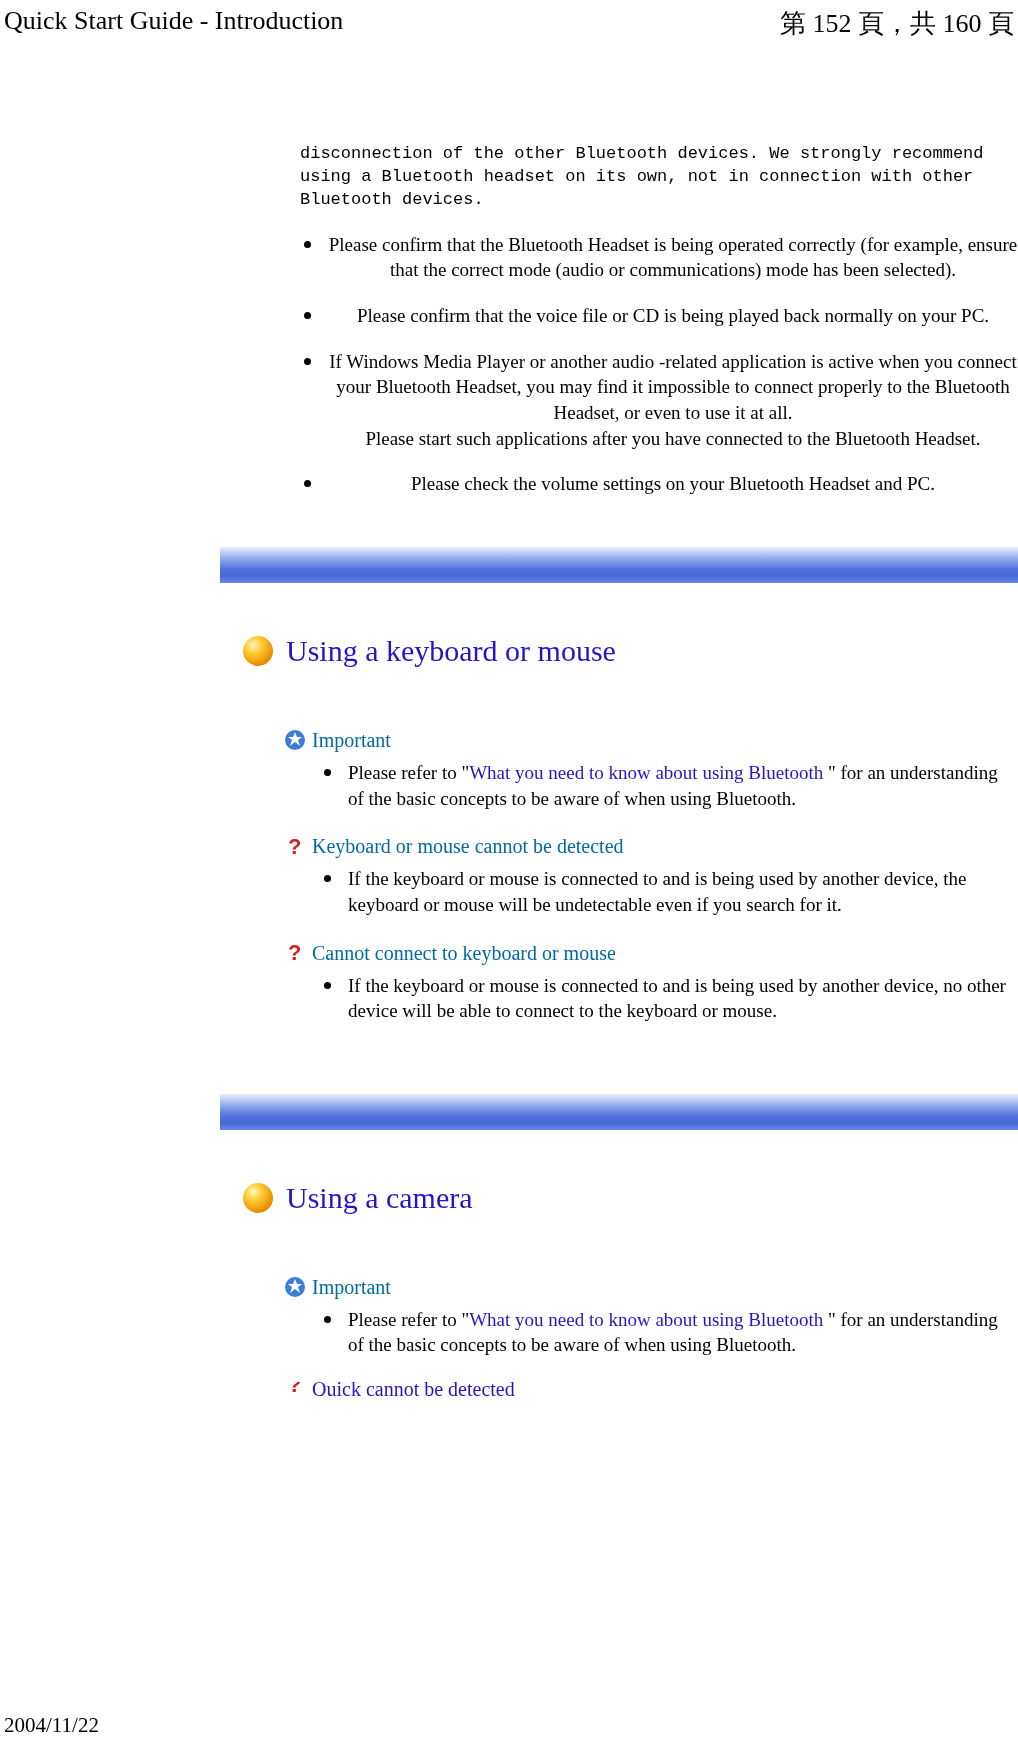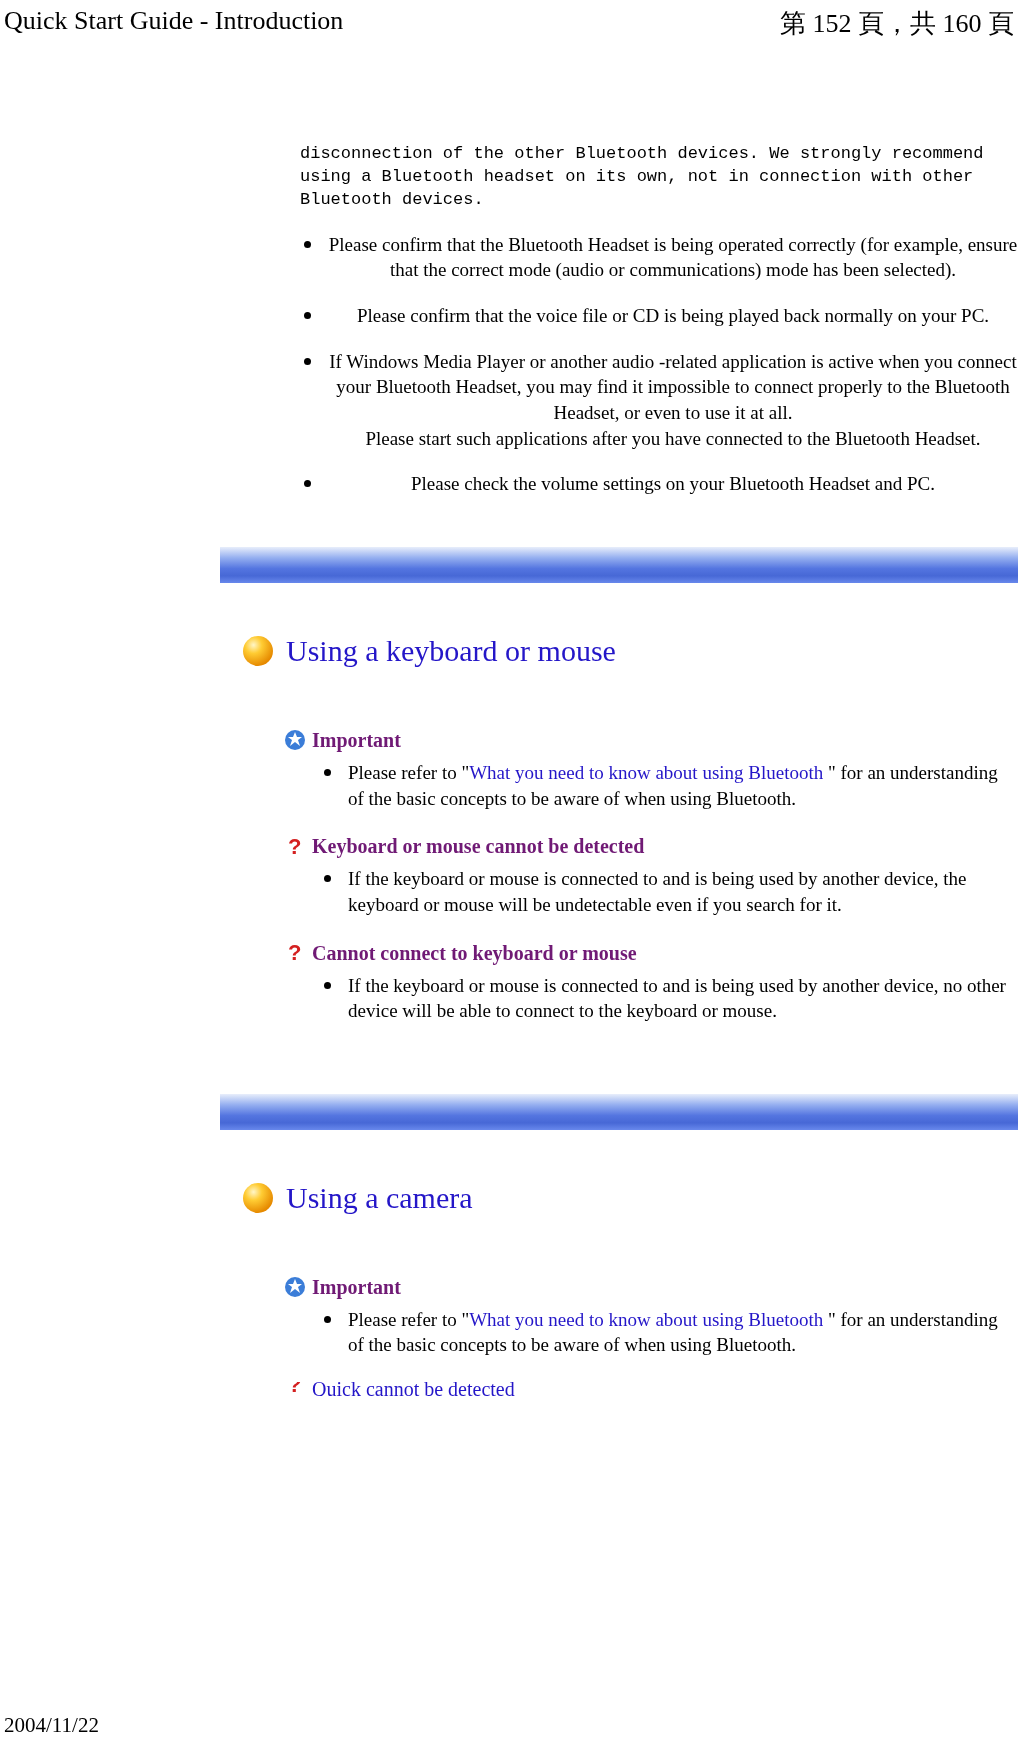--- a/index.html
+++ b/index.html
@@ -105,22 +105,22 @@
       margin-bottom: 8px;
       margin-top: 12px;
     }
     .star-icon, .q-icon {
       width: 22px;
       height: 22px;
       margin-right: 6px;
     }
     .sub-title {
       font-size: 20px;
-      color: #701a75;
-      font-weight: bold;
+      color: #0369a1;
+      font-weight: normal;
     }
     .link-blue { color: #2416c8; }
     .footer {
       position: absolute;
       bottom: 10px;
       left: 4px;
       right: 4px;
       display: flex;
       justify-content: space-between;
       font-size: 21px;

